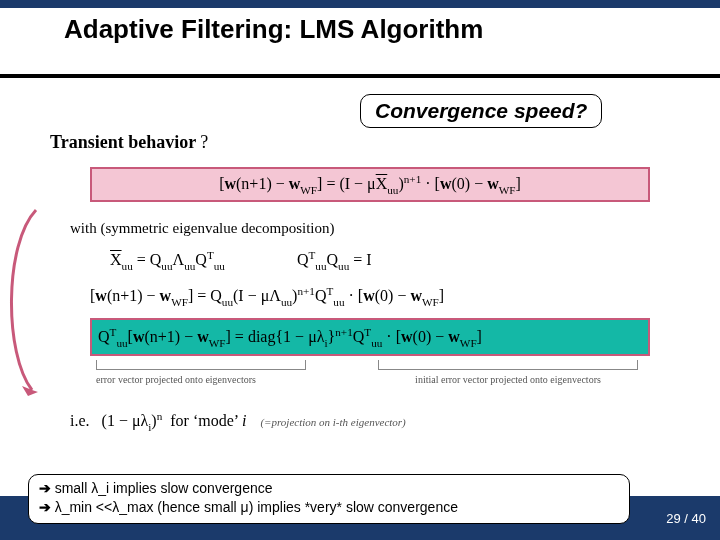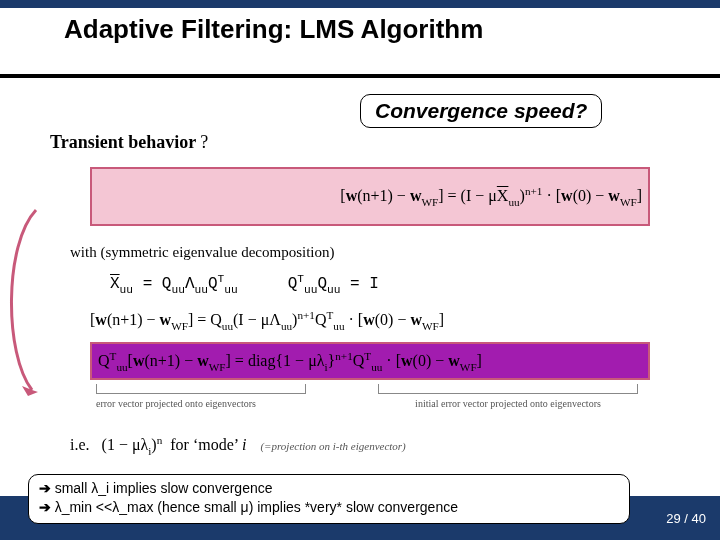--- a/index.html
+++ b/index.html
@@ -33,30 +33,30 @@
   }
   .content {
     position: absolute; top: 88px; left: 50px; right: 30px;
     font-family: "Times New Roman", serif;
     font-size: 15px; color: #000;
   }
   .heading { font-size: 18px; font-weight: bold; margin-bottom: 14px; }
   .heading .q { font-weight: normal; }
   .eq1 {
     border: 2px solid #c8597a; background: #f4c6d4;
-    padding: 16px 6px; margin: 4px 40px 18px 40px;
-    font-size: 16px; text-align: right;
+    padding: 4px 6px; margin: 4px 40px 18px 40px;
+    font-size: 16px; text-align: center;
   }
   .sub { vertical-align: sub; font-size: 0.7em; }
   .sup { vertical-align: super; font-size: 0.7em; }
   .withline { margin: 2px 0 12px 20px; font-size: 15px; }
-  .eq-row { display: flex; gap: 50px; margin: 0 40px 14px 60px; font-size: 16px; font-family: Liberation Mono, monospace; }
+  .eq-row { display: flex; gap: 72px; margin: 0 40px 14px 60px; font-size: 16px; }
   .eq2 { margin: 6px 40px 10px 40px; font-size: 16px; }
   .eq3 {
-    border: 2px solid #c8597a; background: #a21caf;
+    border: 2px solid #c8597a; background: #14b8a6;
     padding: 6px 6px; margin: 6px 40px 8px 40px;
     font-size: 16px;
   }
   .brackets { position: relative; height: 40px; margin: 0 40px 0 40px; }
   .brace-left {
     position: absolute; left: 6px; width: 210px; top: 0;
     text-align: left; font-size: 10px; color: #555;
   }
   .brace-right {
     position: absolute; right: 12px; width: 260px; top: 0;

